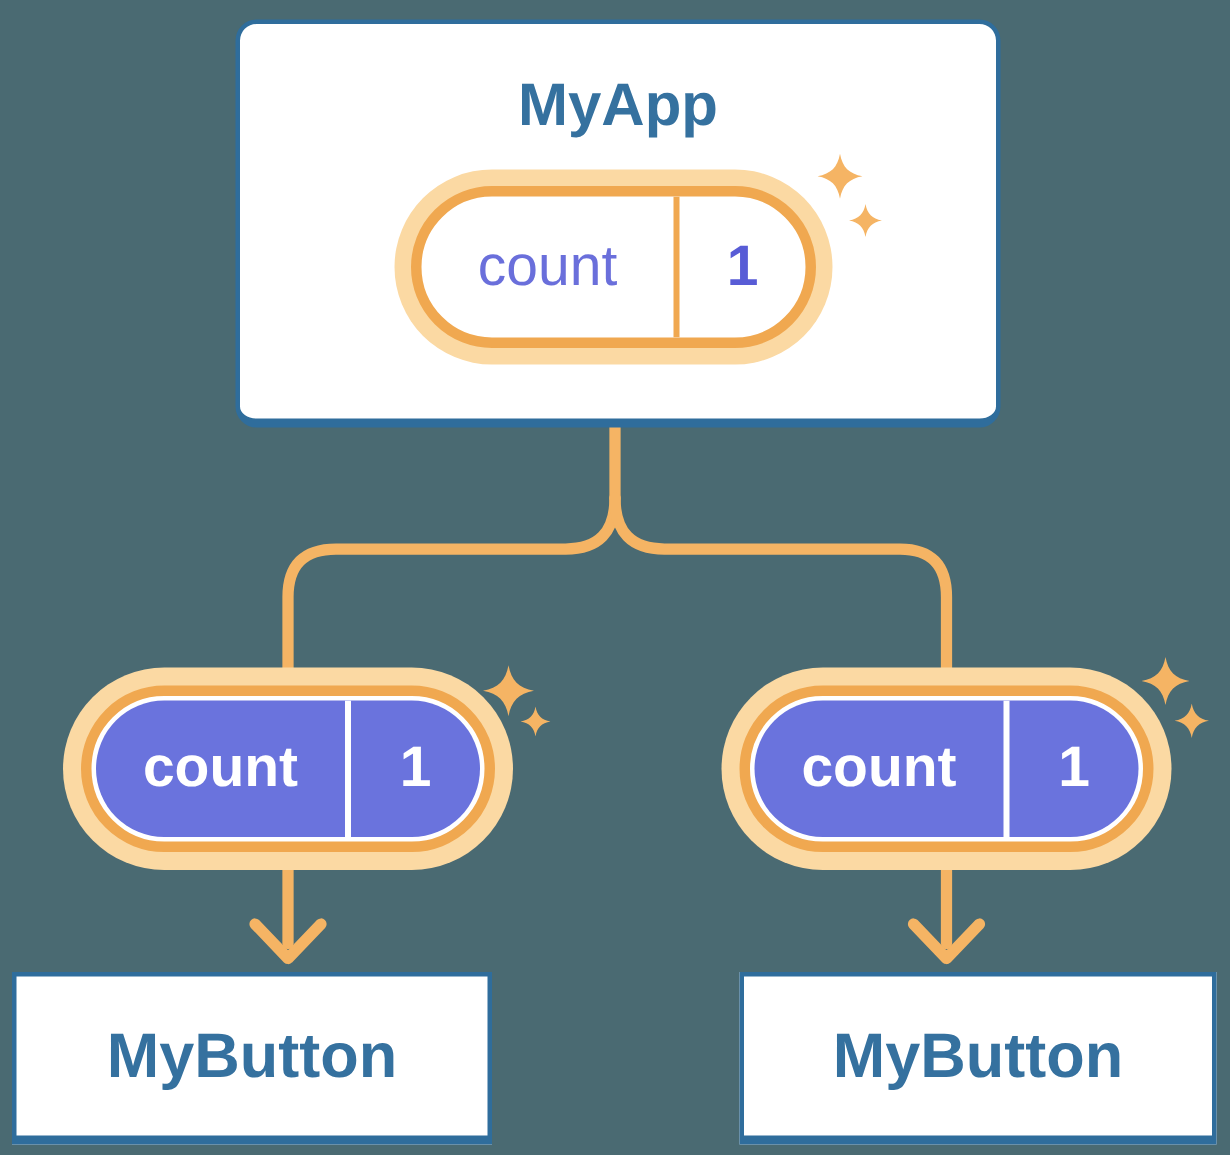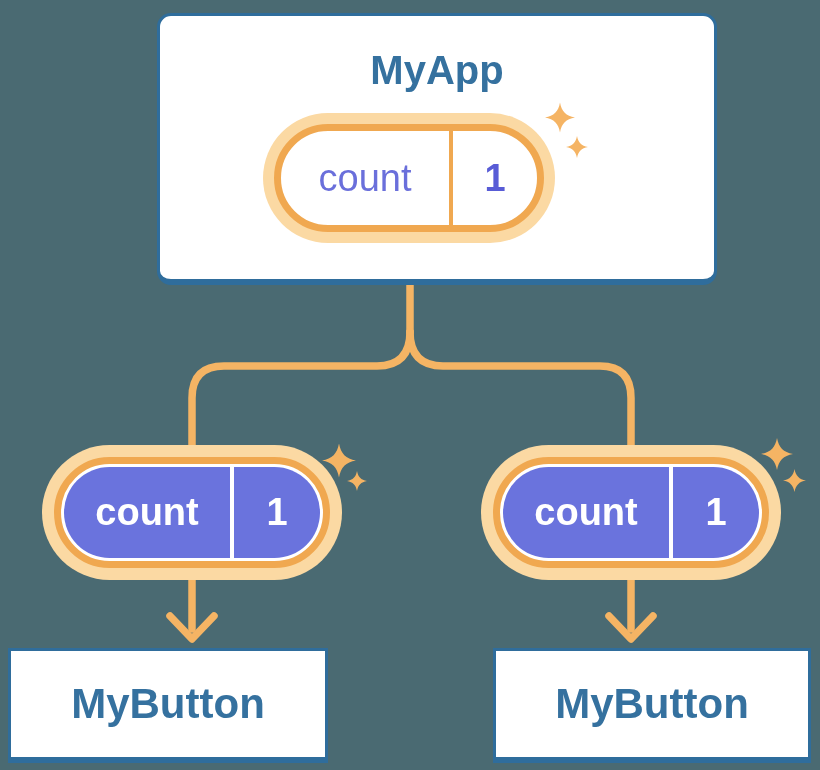--- a/index.html
+++ b/index.html
@@ -28,21 +28,21 @@
     border: 3px solid #2F6D9C;
     border-bottom-width: 6px;
     box-sizing: border-box;
     z-index: 2;
     display: flex;
     flex-direction: column;
     align-items: center;
   }
   .card.root {
     left: 157px; top: 13px;
-    width: 560px; height: 272px;
+    width: 510px; height: 272px;
     border-radius: 14px;
     padding-top: 30px;
   }
   .card.child {
     border-radius: 0;
     justify-content: center;
   }
   .card.child.left  { left: 8px;   top: 648px; width: 320px; height: 115px; }
   .card.child.right { left: 493px; top: 648px; width: 318px; height: 115px; }
   .card-title {

